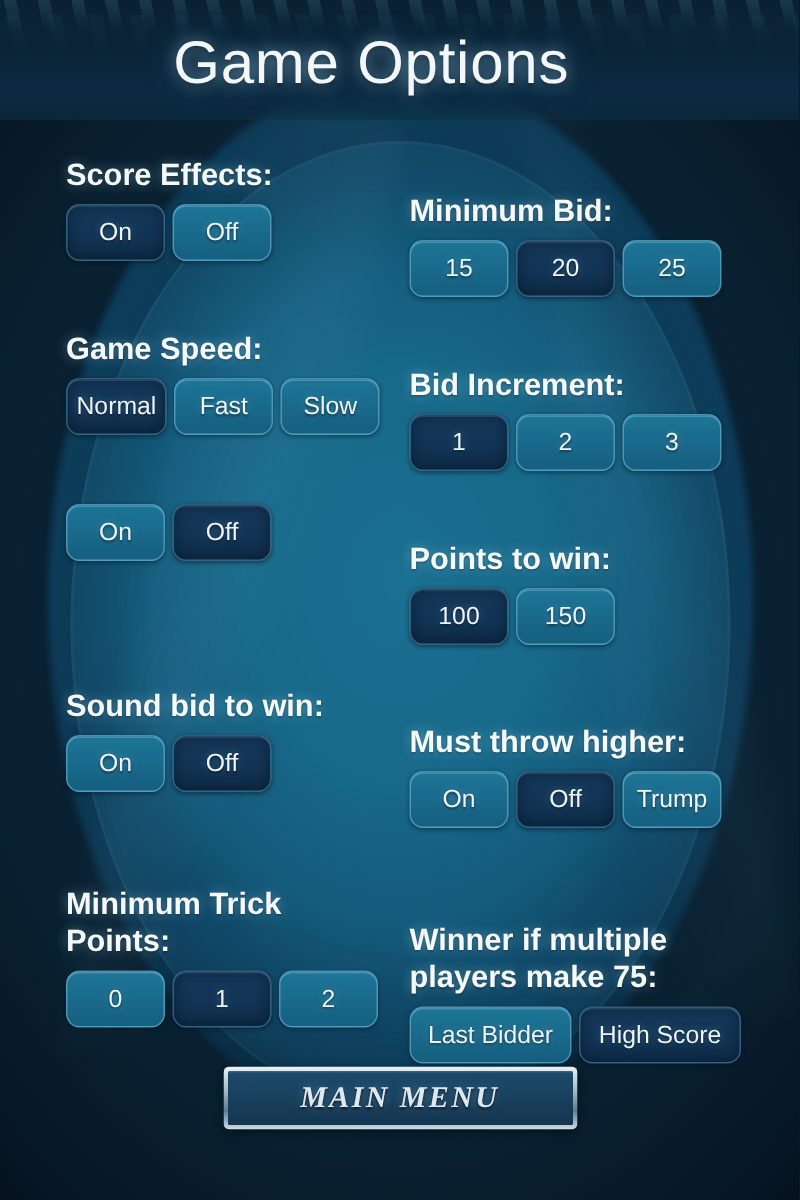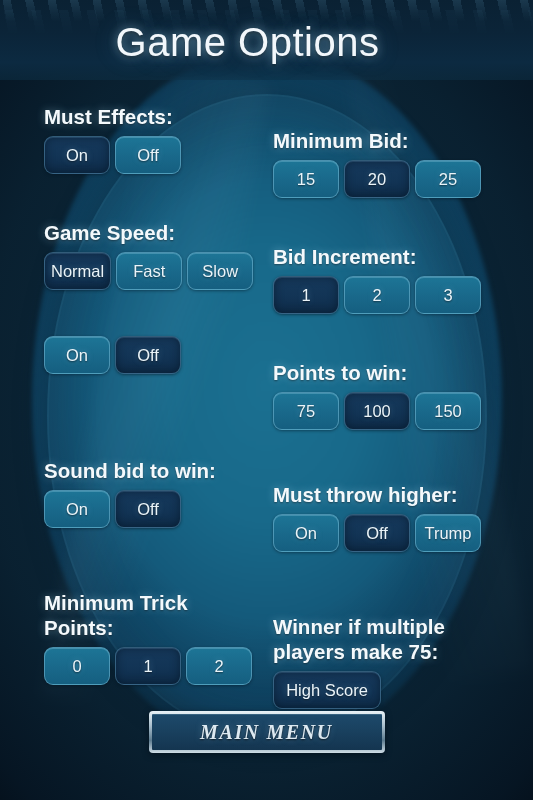--- a/index.html
+++ b/index.html
@@ -272,21 +272,21 @@
 
   <div class="header">
     <div class="header-stripes"></div>
     <div class="header-stripes2"></div>
     <div class="page-title">Game Options</div>
   </div>
 
   <div class="options" id="options-grid">
       <div class="opt-row" style="top: 0px;">
         <div class="opt-col left">
-          <div class="opt-label">Must Effects:</div>
+          <div class="opt-label">Score Effects:</div>
           <div class="opt-buttons">
             <div class="opt-btn" data-selected="true">On</div>
             <div class="opt-btn" data-selected="false">Off</div>
           </div>
         </div>
         <div class="opt-col right">
           <div class="opt-label">Minimum Bid:</div>
           <div class="opt-buttons">
             <div class="opt-btn" data-selected="false">15</div>
             <div class="opt-btn" data-selected="true">20</div>
@@ -315,21 +315,20 @@
       <div class="opt-row" style="top: 232px;">
         <div class="opt-col left">
           <div class="opt-buttons">
             <div class="opt-btn" data-selected="false">On</div>
             <div class="opt-btn" data-selected="true">Off</div>
           </div>
         </div>
         <div class="opt-col right">
           <div class="opt-label">Points to win:</div>
           <div class="opt-buttons">
-            <div class="opt-btn" data-selected="false">75</div>
             <div class="opt-btn" data-selected="true">100</div>
             <div class="opt-btn" data-selected="false">150</div>
           </div>
         </div>
       </div>
       <div class="opt-row" style="top: 354px;">
         <div class="opt-col left">
           <div class="opt-label">Sound bid to win:</div>
           <div class="opt-buttons">
             <div class="opt-btn" data-selected="false">On</div>
@@ -352,20 +351,21 @@
           <div class="opt-buttons">
             <div class="opt-btn" data-selected="false">0</div>
             <div class="opt-btn" data-selected="true">1</div>
             <div class="opt-btn" data-selected="false">2</div>
           </div>
         </div>
         <div class="opt-col right">
           <div class="opt-label">Winner if multiple
 players make 75:</div>
           <div class="opt-buttons">
+            <div class="opt-btn wide" data-selected="false">Last Bidder</div>
             <div class="opt-btn wide" data-selected="true">High Score</div>
           </div>
         </div>
       </div>
     </div>
 
   <div class="mainmenu-wrap">
     <div class="mainmenu">
       <span class="mainmenu-label">MAIN MENU</span>
     </div>

